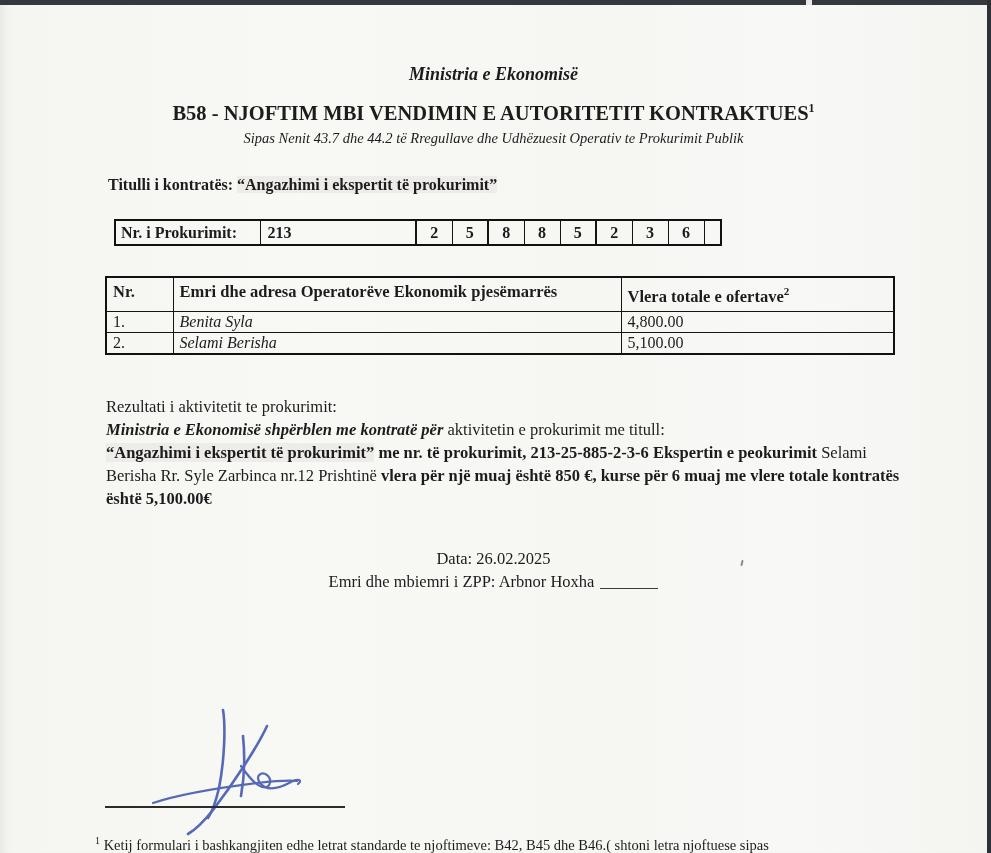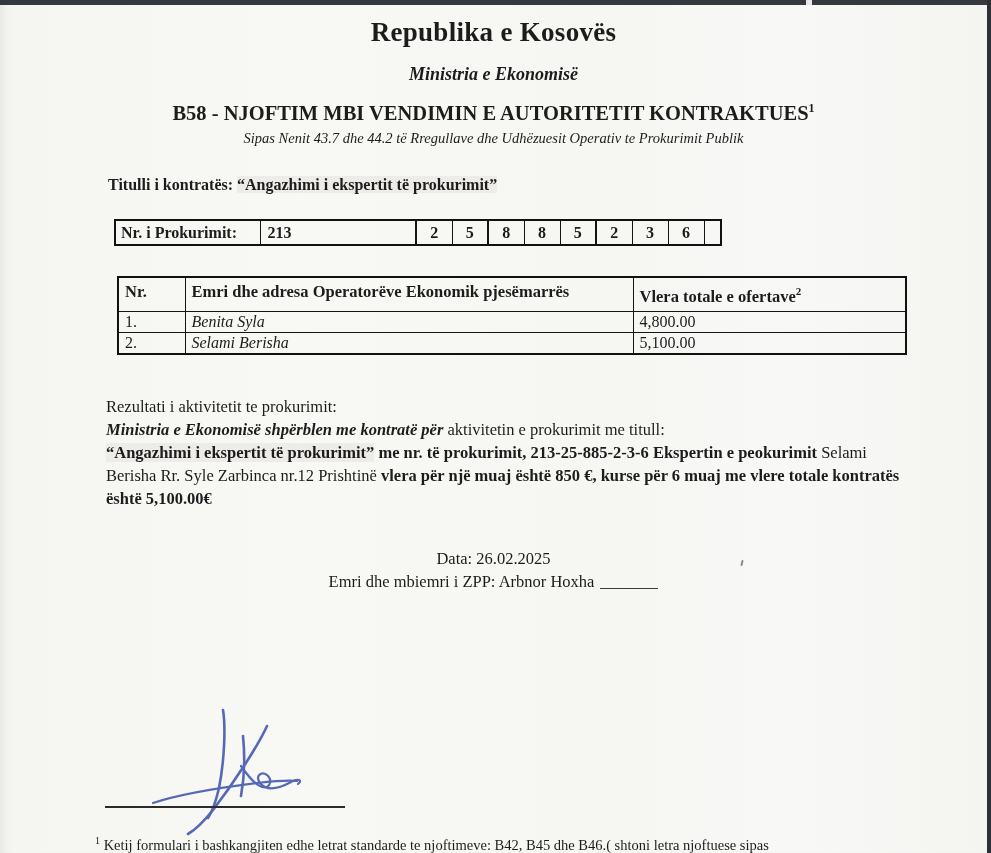--- a/index.html
+++ b/index.html
@@ -32,21 +32,21 @@
   td, th { border:1.6px solid #141414; }
 
   .proc-table { position:absolute; left:114px; top:219px; border:2.2px solid #111; }
   .proc-table td { height:25px; font-size:16px; font-weight:bold; vertical-align:middle; }
   .proc-label { width:145px; padding-left:5px; }
   .proc-base { width:156px; padding-left:7px; }
   .digit { width:36px; text-align:center; }
   .digit.group-start { border-left-width:2.4px; }
   .digit-filler { width:17px; }
 
-  .bidders-table { position:absolute; left:117px; top:276px; border:2.2px solid #111; }
+  .bidders-table { position:absolute; left:105px; top:276px; border:2.2px solid #111; }
   .bidders-table td { font-size:16px; vertical-align:top; padding:1px 6px; }
   .bidders-table .hrow td { font-weight:bold; font-size:16.5px; line-height:21px; padding:3px 6px 4px 6px; }
   .bidders-table sup { font-size:11px; }
   .col-nr { width:67px; }
   .col-name { width:448px; }
   .col-value { width:273px; }
   .bidder-name { font-style:italic;margin-left:12px; }
 
   .result-para { position:absolute; left:106px; top:395px; width:800px; font-size:16.5px; line-height:23px; }
   .b { font-weight:bold; }
@@ -66,21 +66,20 @@
 </style>
 </head>
 <body>
 
 <div class="page">
 
   <div class="top-bar"></div>
   <div class="top-bar-gap"></div>
   <div class="right-bar"></div>
 
-  <div class="centered country-title">Republika e Kosovës</div>
   <div class="centered ministry">Ministria e Ekonomisë</div>
   <div class="centered form-title"><span>B58 - NJOFTIM MBI VENDIMIN E AUTORITETIT KONTRAKTUES</span><sup>1</sup></div>
   <div class="centered subtitle">Sipas Nenit 43.7  dhe 44.2 të  Rregullave dhe Udhëzuesit Operativ te Prokurimit Publik</div>
 
   <div class="contract-title"><span>Titulli i kontratës: </span><span class="hl">“Angazhimi i ekspertit të prokurimit”</span></div>
 
   <table class="proc-table">
     <tbody>
         <tr>
       <td class="proc-label">Nr. i Prokurimit:</td>

